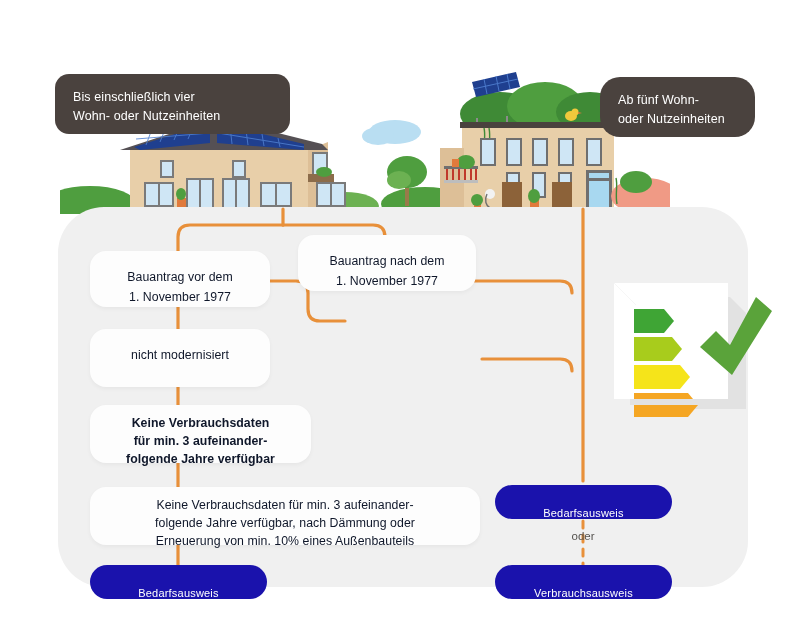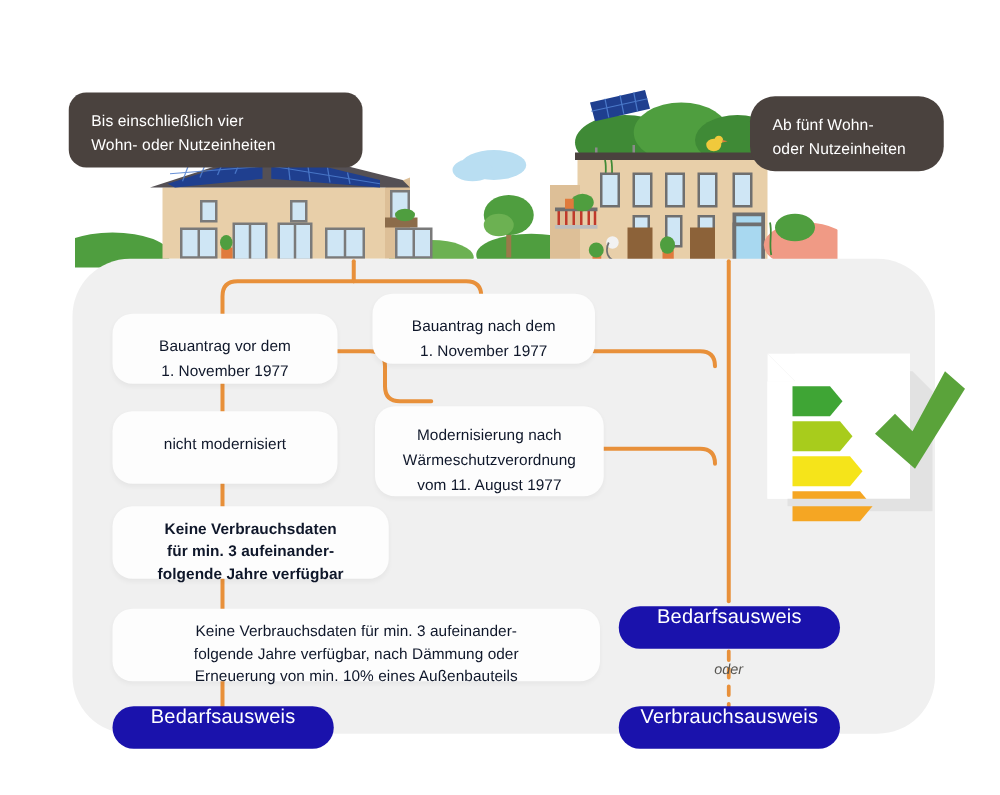--- a/index.html
+++ b/index.html
@@ -47,22 +47,22 @@
     letter-spacing:.05px;
     text-align:center;
   }
 
   
   .pill{
     position:absolute;
     background:#1a12ac;
     border-radius:22px;
     color:#ffffff;
-    font-size:16px;
-    display:flex;align-items:flex-start;justify-content:center;
+    font-size:11px;
+    display:flex;align-items:flex-end;justify-content:center;
     letter-spacing:.2px;
     box-sizing:border-box;
   }
 
   .oder{
     position:absolute;
     font-size:11.5px;color:#55534f;
     text-align:center;
   }
 
@@ -311,25 +311,20 @@
 
   <div class="card" style="left:298px;top:216px;width:178px;height:56px;">
     <div>Bauantrag nach dem</div>
     <div>1. November 1977</div>
   </div>
 
   <div class="card" style="left:90px;top:310px;width:180px;height:58px;">
     <div>nicht modernisiert</div>
   </div>
 
-  <div class="card" style="left:300px;top:306px;width:183px;height:72px;padding-top:13px;">
-    <div>Modernisierung nach</div>
-    <div>Wärmeschutzverordnung</div>
-    <div>vom 11. August 1977</div>
-  </div>
 
   <div class="card" style="left:90px;top:386px;width:221px;height:58px;padding-top:9px;padding-bottom:9px;line-height:18px;font-weight:bold;">
     <div>Keine Verbrauchsdaten</div>
     <div>für min. 3 aufeinander-</div>
     <div>folgende Jahre verfügbar</div>
   </div>
 
   <div class="card" style="left:90px;top:468px;width:390px;height:58px;padding-top:9px;padding-bottom:9px;line-height:18px;">
     <div>Keine Verbrauchsdaten für min. 3 aufeinander-</div>
     <div>folgende Jahre verfügbar, nach Dämmung oder</div>
@@ -341,15 +336,15 @@
   </div>
 
   <div class="pill" style="left:495px;top:466px;width:177px;height:34px;">
     <span>Bedarfsausweis</span>
   </div>
 
   <div class="pill" style="left:495px;top:546px;width:177px;height:34px;">
     <span>Verbrauchsausweis</span>
   </div>
 
-  <div class="oder" style="left:543px;top:511px;width:80px;font-style:italic;">oder</div>
+  <div class="oder" style="left:543px;top:511px;width:80px;">oder</div>
 
 </div>
 
 </body></html>

